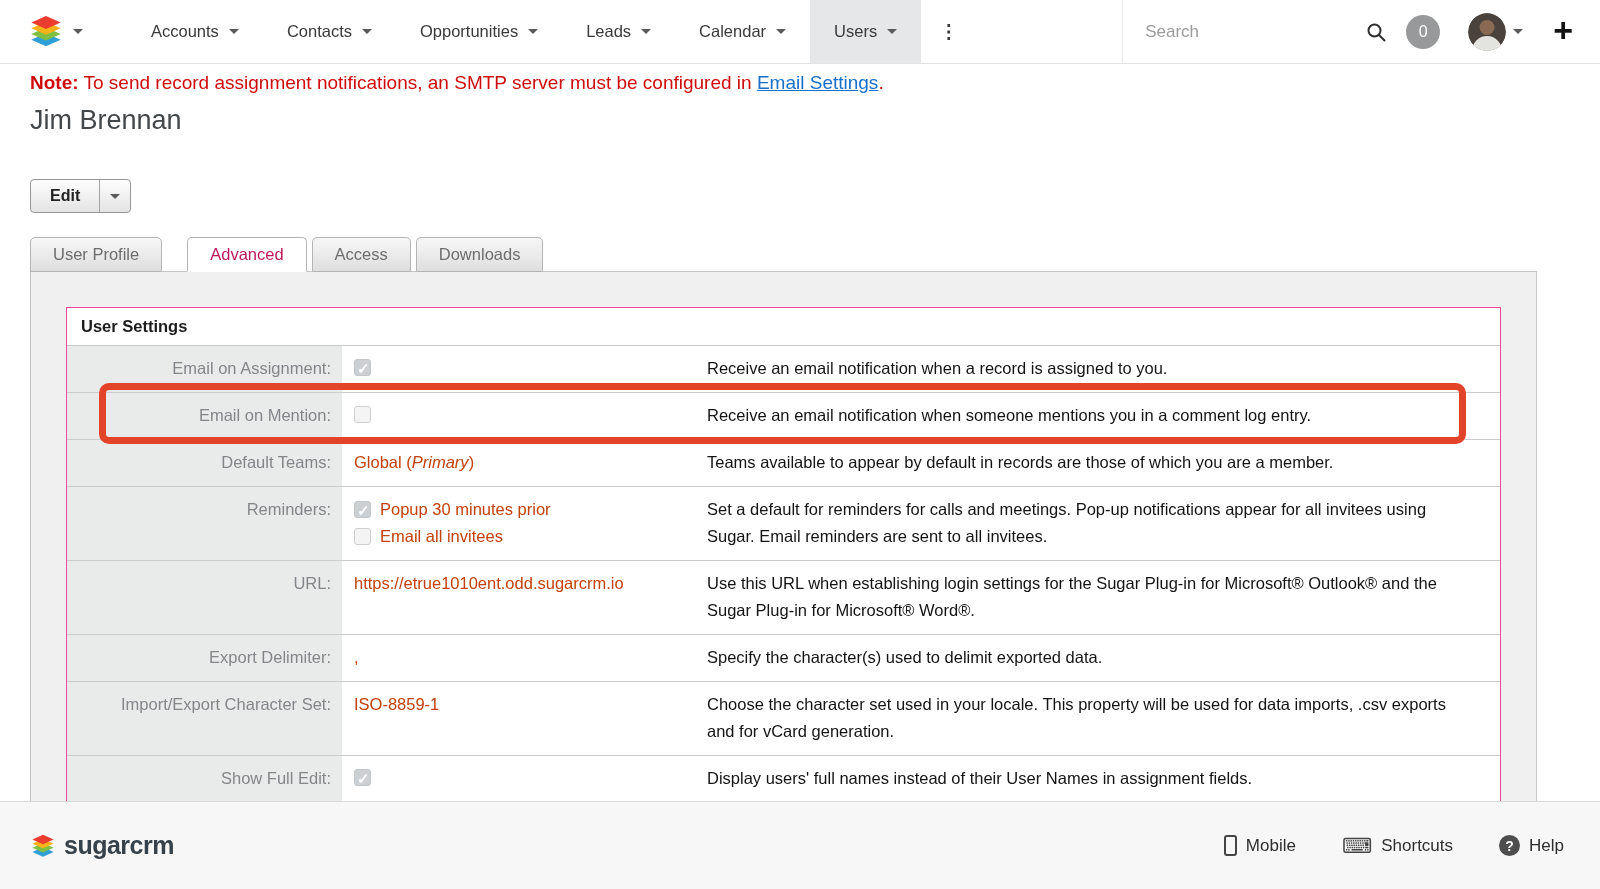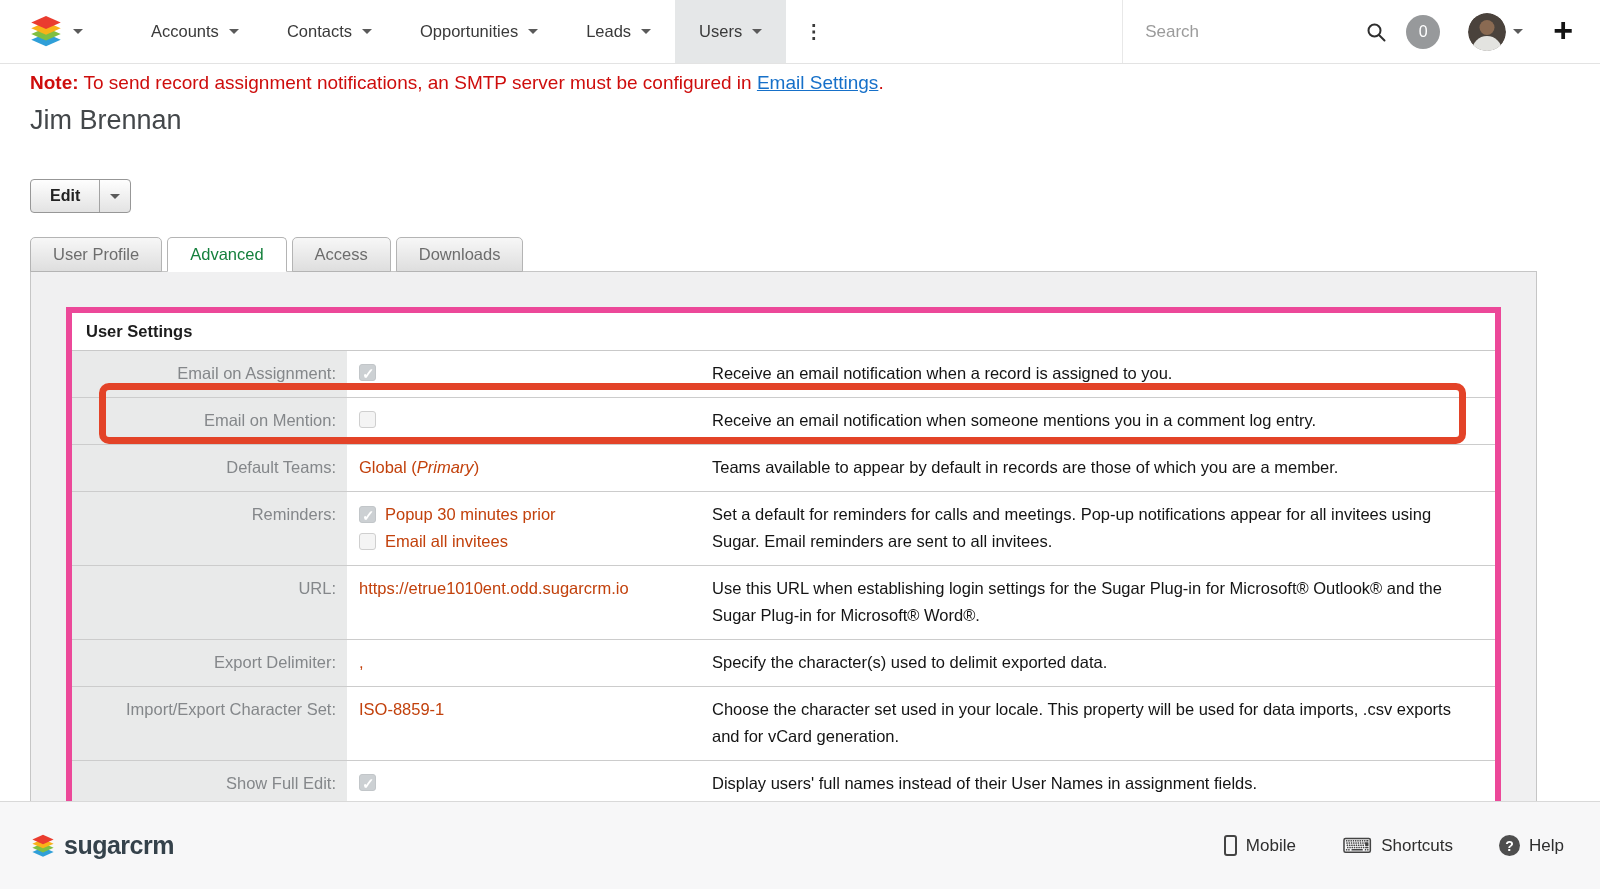--- a/index.html
+++ b/index.html
@@ -36,25 +36,25 @@
 
   
   .title { margin:11px 0 0 30px; font-size:27px; font-weight:400; color:#43474a; }
   .editbtn { margin:43px 0 0 30px; display:inline-flex; height:34px; border:1px solid #979797; border-radius:4px; background:linear-gradient(#fefefe,#e3e3e3); overflow:hidden; cursor:pointer; }
   .editbtn .main { padding:0 19px; display:flex; align-items:center; font-size:16px; font-weight:700; color:#222; }
   .editbtn .split { width:31px; border-left:1px solid #a3a3a3; display:flex; align-items:center; justify-content:center; }
 
   
   .tabs { display:flex; gap:5px; margin:24px 0 0 30px; position:relative; z-index:2; }
   .tab { height:35px; padding:0 22px; display:flex; align-items:center; font-size:16.5px; font-weight:400; color:#6d6d6d; background:linear-gradient(#f7f7f7,#dedede); border:1px solid #b4b4b4; border-radius:5px 5px 0 0; cursor:pointer; }
-  .tab.active { background:#fff; color:#15803d; border-bottom-color:#fff; }
+  .tab.active { background:#fff; color:#be185d; border-bottom-color:#fff;margin-left:20px; }
 
   
   .panel { margin:-1px 30px 0 30px; width:1507px; height:562px; background:#f0f0f1; border:1px solid #c6c6c6; padding:35px; position:relative; z-index:1; }
-  .stable { background:#fff; border:6px solid #ec4899; }
+  .stable { background:#fff; border:1px solid #ec4899; }
   .thead { height:38px; display:flex; align-items:center; padding-left:14px; font-weight:700; font-size:16.5px; color:#1c1c1c; border-bottom:1px solid #c9c9c9; }
   .srow { display:grid; grid-template-columns:275px 353px 1fr; border-bottom:1px solid #cccccc; min-height:47px; }
   .srow:last-child { border-bottom:none; }
   .cell { padding:9px 12px 10px 12px; font-size:16.5px; line-height:27px; }
   .lab { background:#e9eaea; color:#84878a; text-align:right; padding-right:11px; }
   .val { color:#c2410c; }
   .desc { color:#141414; padding-right:24px; }
 
   .cb { width:17px; height:17px; border-radius:3px; background:#f4f4f4; border:1px solid #cfcfcf; display:inline-block; position:relative; margin-top:4px; vertical-align:top; cursor:pointer; flex:0 0 auto; }
   .cb.on { background:#ccd0d3; border-color:#c2c6c9; }
@@ -99,20 +99,24 @@
       <div class="nav-item">
         <span>Contacts</span>
         <span class="caret"></span>
       </div>
       <div class="nav-item">
         <span>Opportunities</span>
         <span class="caret"></span>
       </div>
       <div class="nav-item">
         <span>Leads</span>
+        <span class="caret"></span>
+      </div>
+      <div class="nav-item">
+        <span>Calendar</span>
         <span class="caret"></span>
       </div>
       <div class="nav-item active">
         <span>Users</span>
         <span class="caret"></span>
       </div>
     </nav>
 
   <div class="kebab">⋮</div>
 

